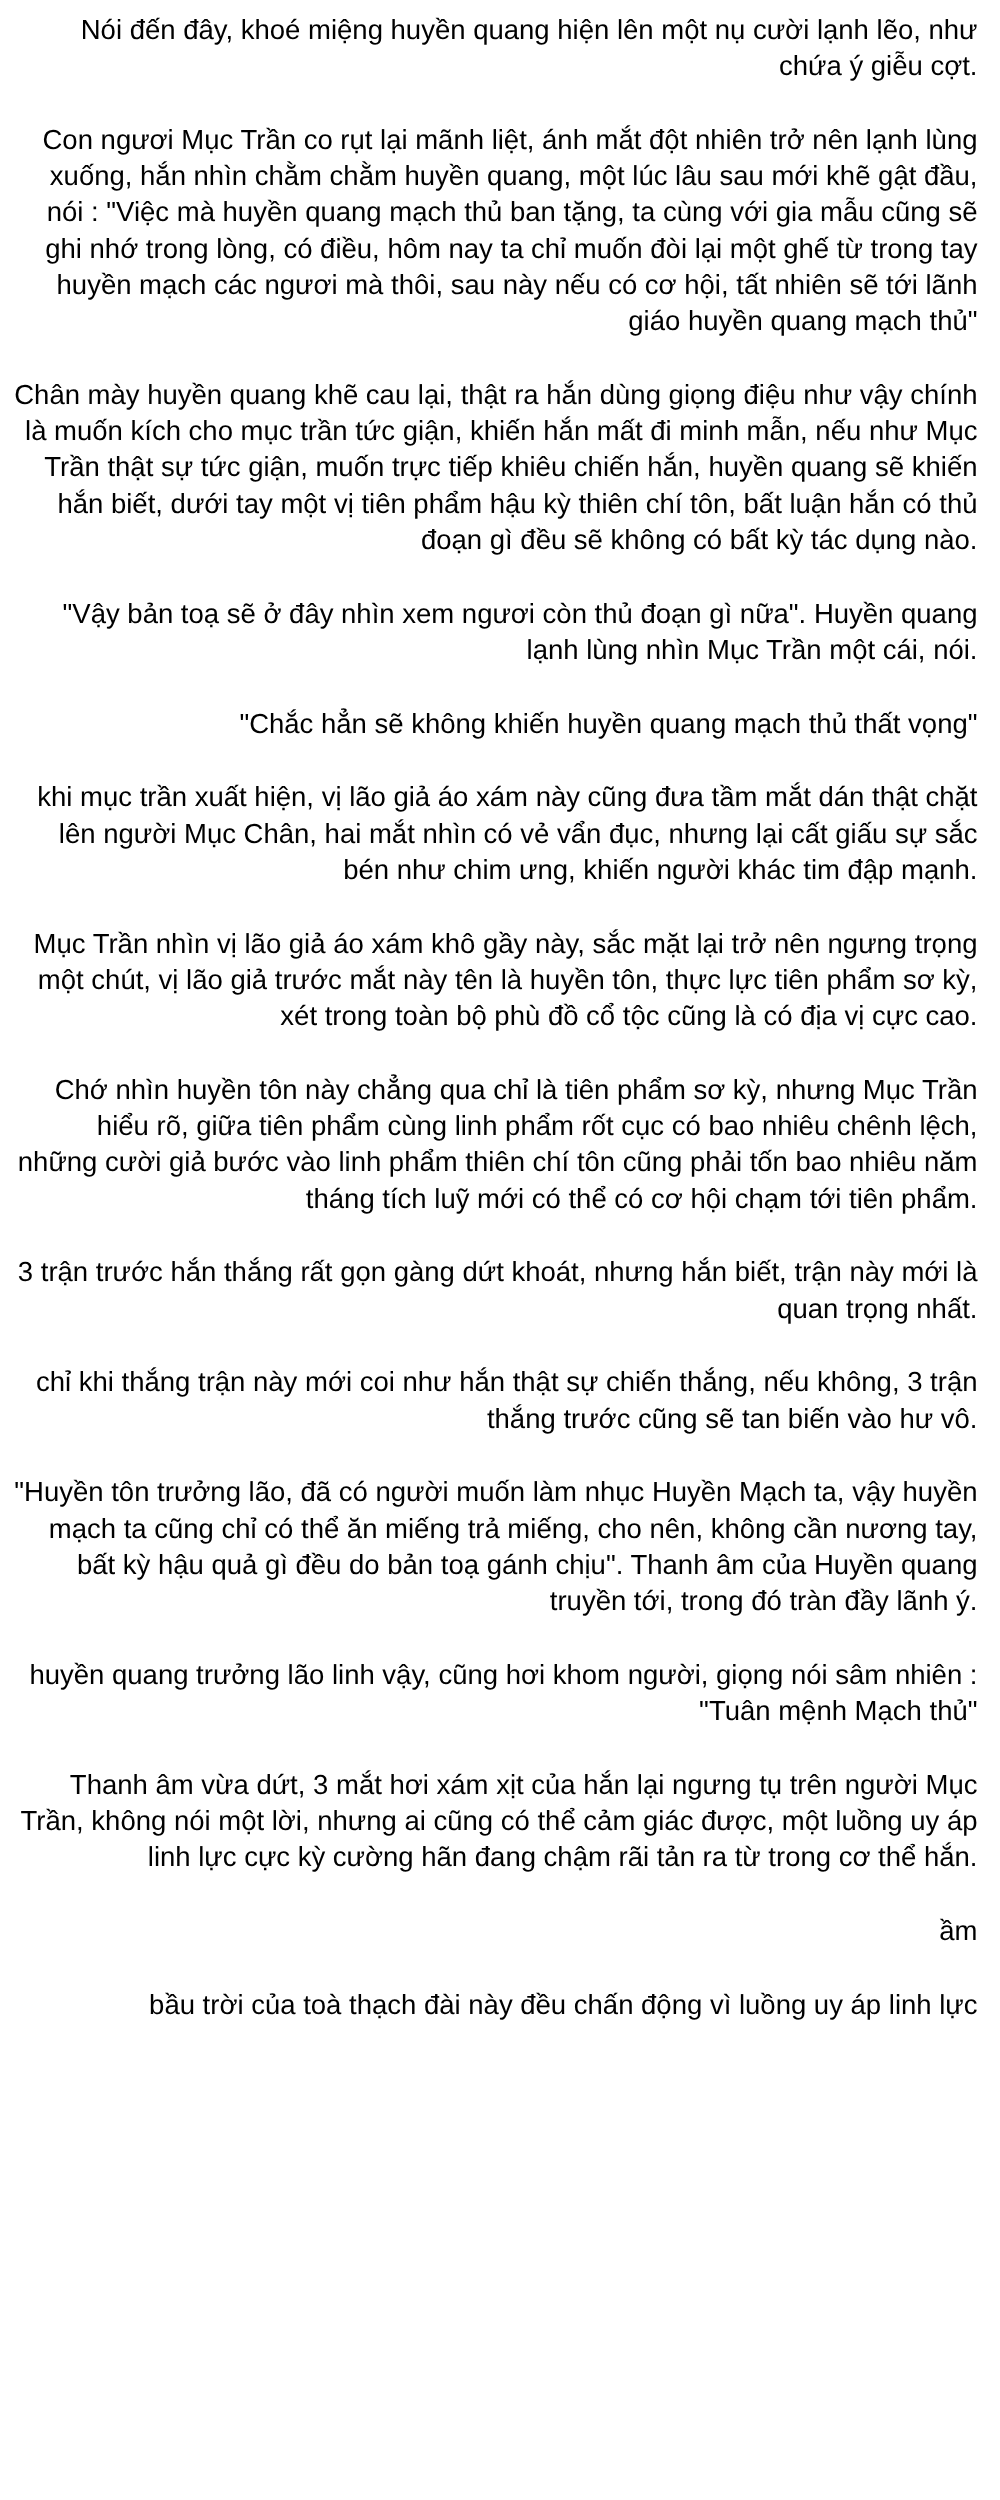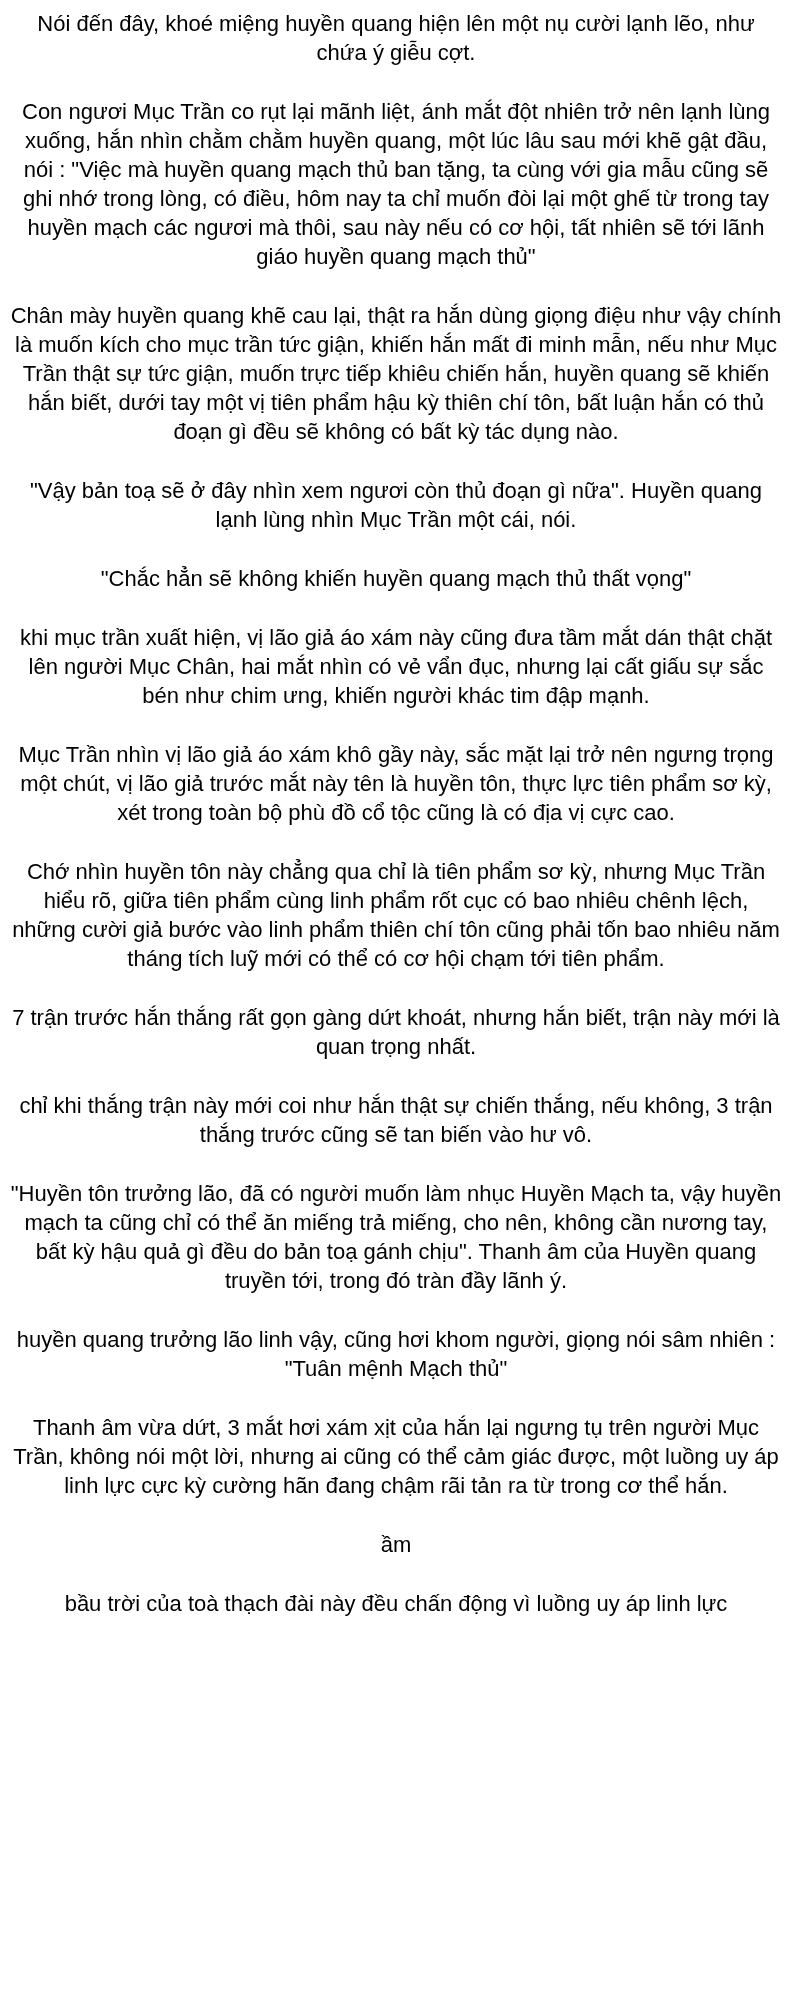--- a/index.html
+++ b/index.html
@@ -14,21 +14,21 @@
   }
   .page {
     box-sizing: border-box;
     width: 800px;
     padding: 9px 18px 0 10px;
     font-family: "Liberation Sans", "DejaVu Sans", sans-serif;
     font-size: 22px;
     line-height: 29px;
     color: #000000;
     background: #ffffff;
-    text-align: center;
+    text-align: right;
     word-spacing: normal;
   }
   .page p {
     margin: 0 0 30px 0;
     padding: 0;
     white-space: normal;
   }
 </style>
 </head>
 <body>
@@ -36,21 +36,21 @@
 <div class="page">
   <div id="paragraph-container" style="color: rgb(0, 0, 0);">
       <p>Nói đến đây, khoé miệng huyền quang hiện lên một nụ cười lạnh lẽo, như chứa ý giễu cợt.</p>
       <p>Con ngươi Mục Trần co rụt lại mãnh liệt, ánh mắt đột nhiên trở nên lạnh lùng xuống, hắn nhìn chằm chằm huyền quang, một lúc lâu sau mới khẽ gật đầu, nói : "Việc mà huyền quang mạch thủ ban tặng, ta cùng với gia mẫu cũng sẽ ghi nhớ trong lòng, có điều, hôm nay ta chỉ muốn đòi lại một ghế từ trong tay huyền mạch các ngươi mà thôi, sau này nếu có cơ hội, tất nhiên sẽ tới lãnh giáo huyền quang mạch thủ"</p>
       <p>Chân mày huyền quang khẽ cau lại, thật ra hắn dùng giọng điệu như vậy chính là muốn kích cho mục trần tức giận, khiến hắn mất đi minh mẫn, nếu như Mục Trần thật sự tức giận, muốn trực tiếp khiêu chiến hắn, huyền quang sẽ khiến hắn biết, dưới tay một vị tiên phẩm hậu kỳ thiên chí tôn, bất luận hắn có thủ đoạn gì đều sẽ không có bất kỳ tác dụng nào.</p>
       <p>"Vậy bản toạ sẽ ở đây nhìn xem ngươi còn thủ đoạn gì nữa". Huyền quang lạnh lùng nhìn Mục Trần một cái, nói.</p>
       <p>"Chắc hẳn sẽ không khiến huyền quang mạch thủ thất vọng"</p>
       <p>khi mục trần xuất hiện, vị lão giả áo xám này cũng đưa tầm mắt dán thật chặt lên người Mục Chân, hai mắt nhìn có vẻ vẩn đục, nhưng lại cất giấu sự sắc bén như chim ưng, khiến người khác tim đập mạnh.</p>
       <p>Mục Trần nhìn vị lão giả áo xám khô gầy này, sắc mặt lại trở nên ngưng trọng một chút, vị lão giả trước mắt này tên là huyền tôn, thực lực tiên phẩm sơ kỳ, xét trong toàn bộ phù đồ cổ tộc cũng là có địa vị cực cao.</p>
       <p>Chớ nhìn huyền tôn này chẳng qua chỉ là tiên phẩm sơ kỳ, nhưng Mục Trần hiểu rõ, giữa tiên phẩm cùng linh phẩm rốt cục có bao nhiêu chênh lệch, những cười giả bước vào linh phẩm thiên chí tôn cũng phải tốn bao nhiêu năm tháng tích luỹ mới có thể có cơ hội chạm tới tiên phẩm.</p>
-      <p>7 trận trước hắn thắng rất gọn gàng dứt khoát, nhưng hắn biết, trận này mới là quan trọng nhất.</p>
+      <p>3 trận trước hắn thắng rất gọn gàng dứt khoát, nhưng hắn biết, trận này mới là quan trọng nhất.</p>
       <p>chỉ khi thắng trận này mới coi như hắn thật sự chiến thắng, nếu không, 3 trận thắng trước cũng sẽ tan biến vào hư vô.</p>
       <p>"Huyền tôn trưởng lão, đã có người muốn làm nhục Huyền Mạch ta, vậy huyền mạch ta cũng chỉ có thể ăn miếng trả miếng, cho nên, không cần nương tay, bất kỳ hậu quả gì đều do bản toạ gánh chịu". Thanh âm của Huyền quang truyền tới, trong đó tràn đầy lãnh ý.</p>
       <p>huyền quang trưởng lão linh vậy, cũng hơi khom người, giọng nói sâm nhiên : "Tuân mệnh Mạch thủ"</p>
       <p>Thanh âm vừa dứt, 3 mắt hơi xám xịt của hắn lại ngưng tụ trên người Mục Trần, không nói một lời, nhưng ai cũng có thể cảm giác được, một luồng uy áp linh lực cực kỳ cường hãn đang chậm rãi tản ra từ trong cơ thể hắn.</p>
       <p>ầm</p>
       <p>bầu trời của toà thạch đài này đều chấn động vì luồng uy áp linh lực</p>
     </div>
 </div>
 
 </body></html>

